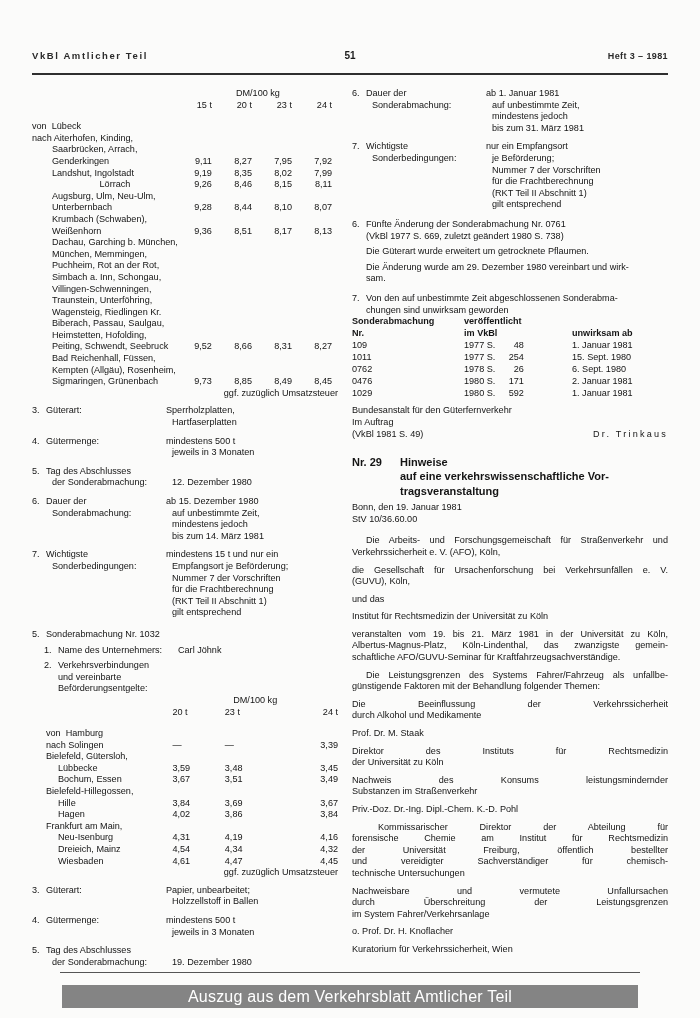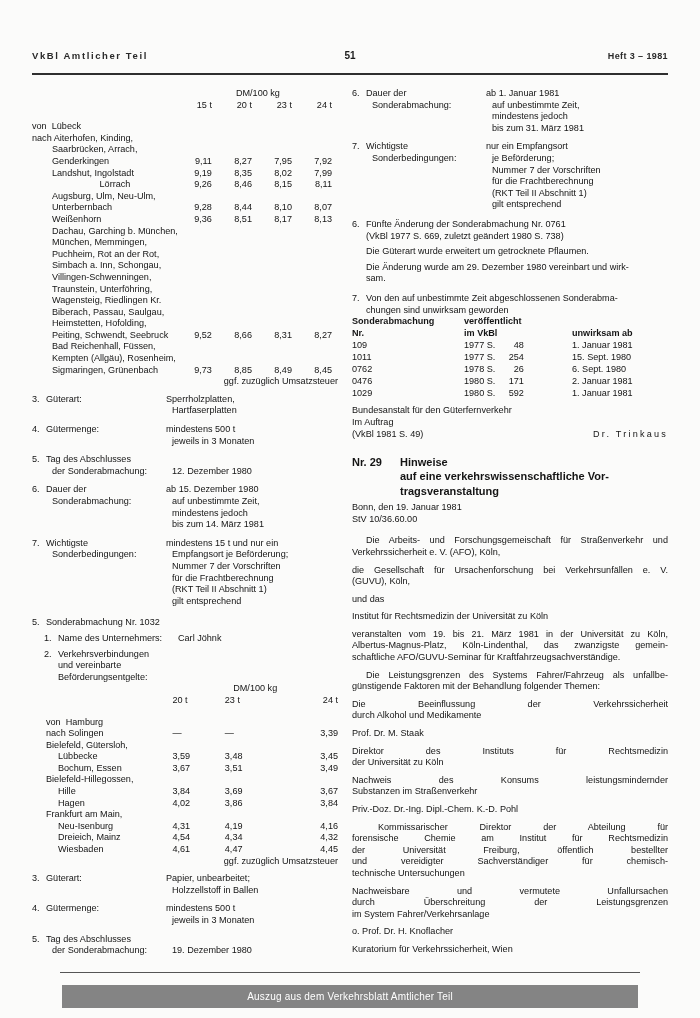--- a/index.html
+++ b/index.html
@@ -170,21 +170,21 @@
     background: #555;
   }
   .footer-bar {
     position: absolute;
     left: 62px;
     top: 985px;
     width: 576px;
     height: 23px;
     background: #848484;
     color: #ffffff;
-    font-size: 10px;
+    font-size: 16px;
     display: flex;
     align-items: center;
     justify-content: center;
     letter-spacing: .2px;
   }
 </style>
 </head>
 <body>
 
 <div class="page">
@@ -255,20 +255,27 @@
             <td class="c-num"></td>
             <td class="c-num"></td>
             <td class="c-num"></td>
           </tr>
           <tr>
             <td class="c-place" style="padding-left: 20px;">Unterbernbach</td>
             <td class="c-num">9,28</td>
             <td class="c-num">8,44</td>
             <td class="c-num">8,10</td>
             <td class="c-num">8,07</td>
+          </tr>
+          <tr>
+            <td class="c-place" style="padding-left: 20px;">Krumbach (Schwaben),</td>
+            <td class="c-num"></td>
+            <td class="c-num"></td>
+            <td class="c-num"></td>
+            <td class="c-num"></td>
           </tr>
           <tr>
             <td class="c-place" style="padding-left: 20px;">Weißenhorn</td>
             <td class="c-num">9,36</td>
             <td class="c-num">8,51</td>
             <td class="c-num">8,17</td>
             <td class="c-num">8,13</td>
           </tr>
           <tr>
             <td class="c-place" style="padding-left: 20px;">Dachau, Garching b. München,</td>

